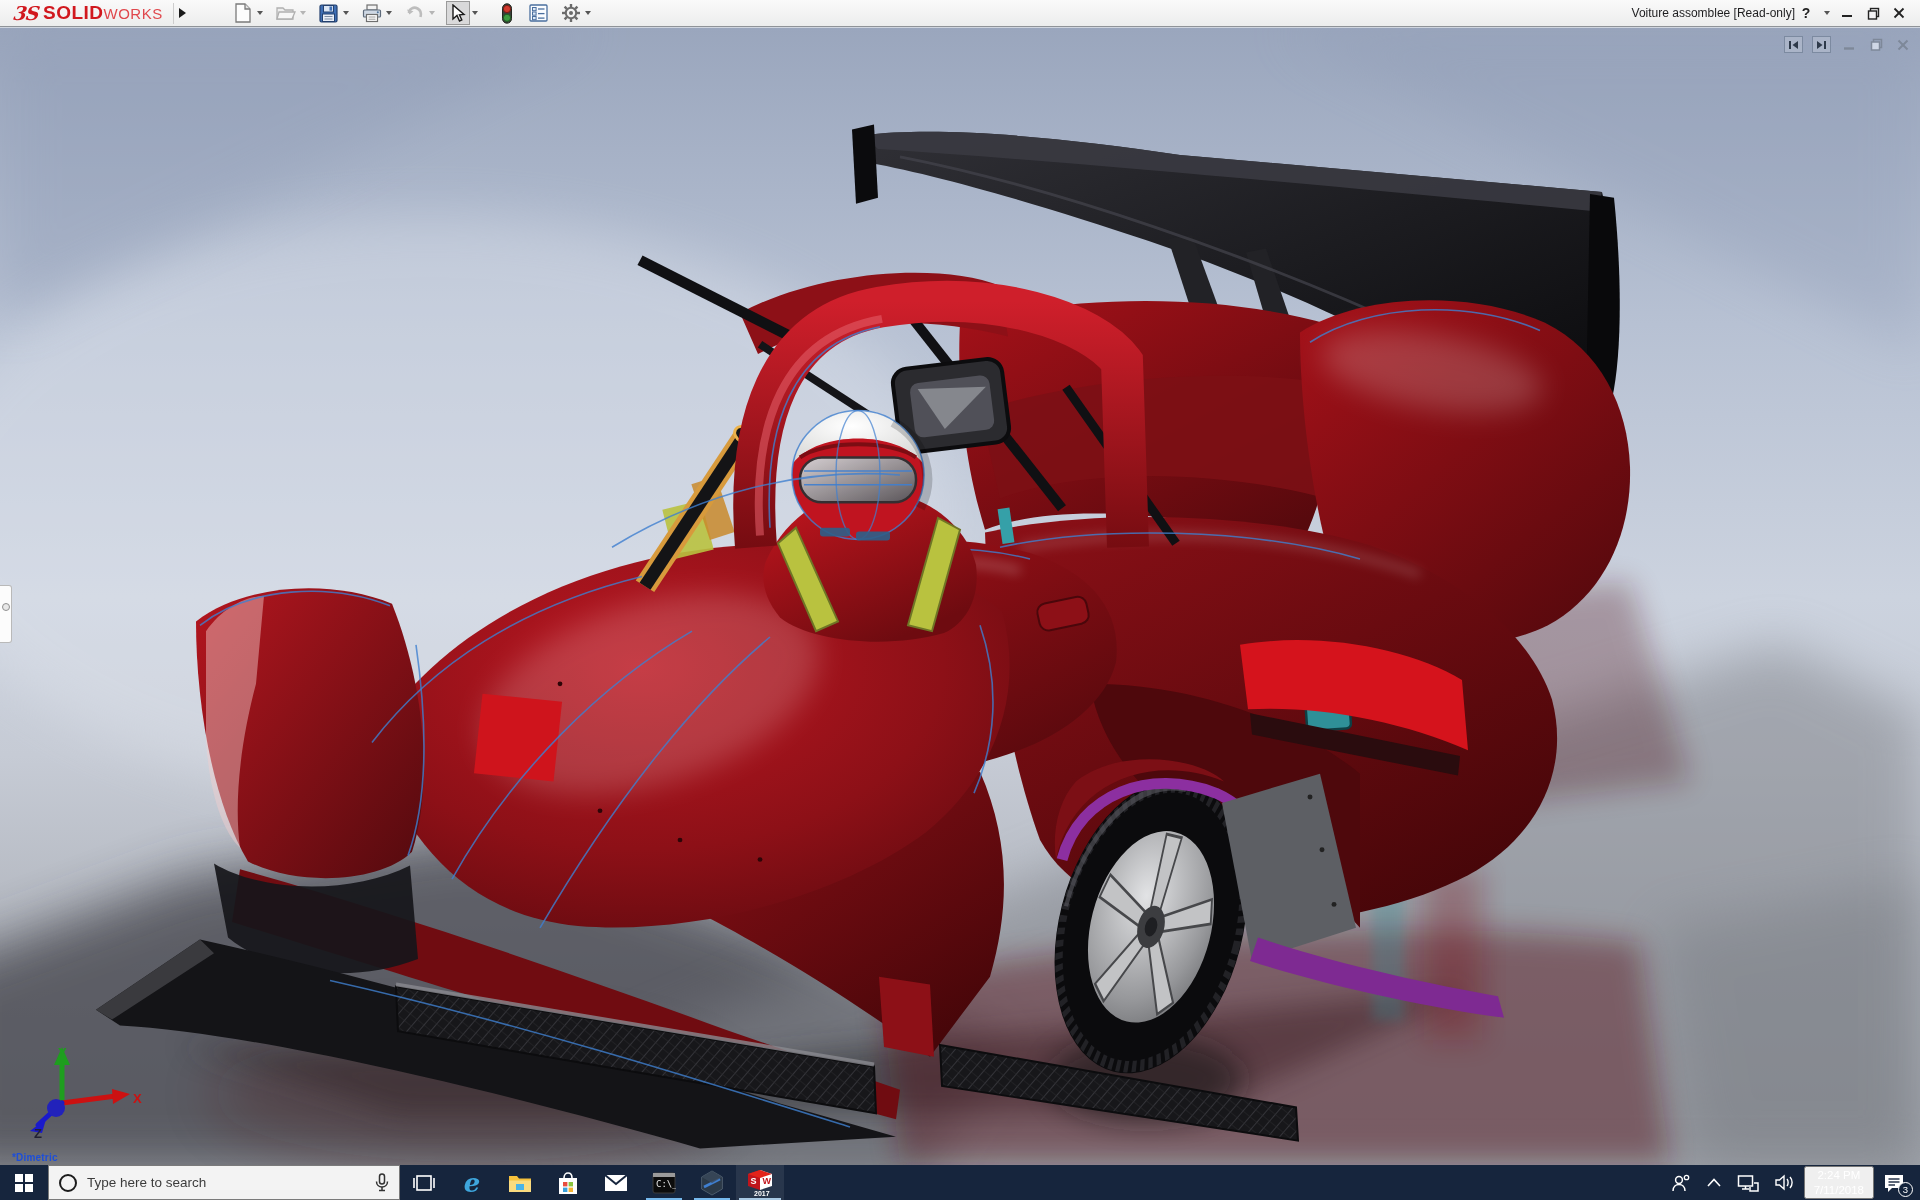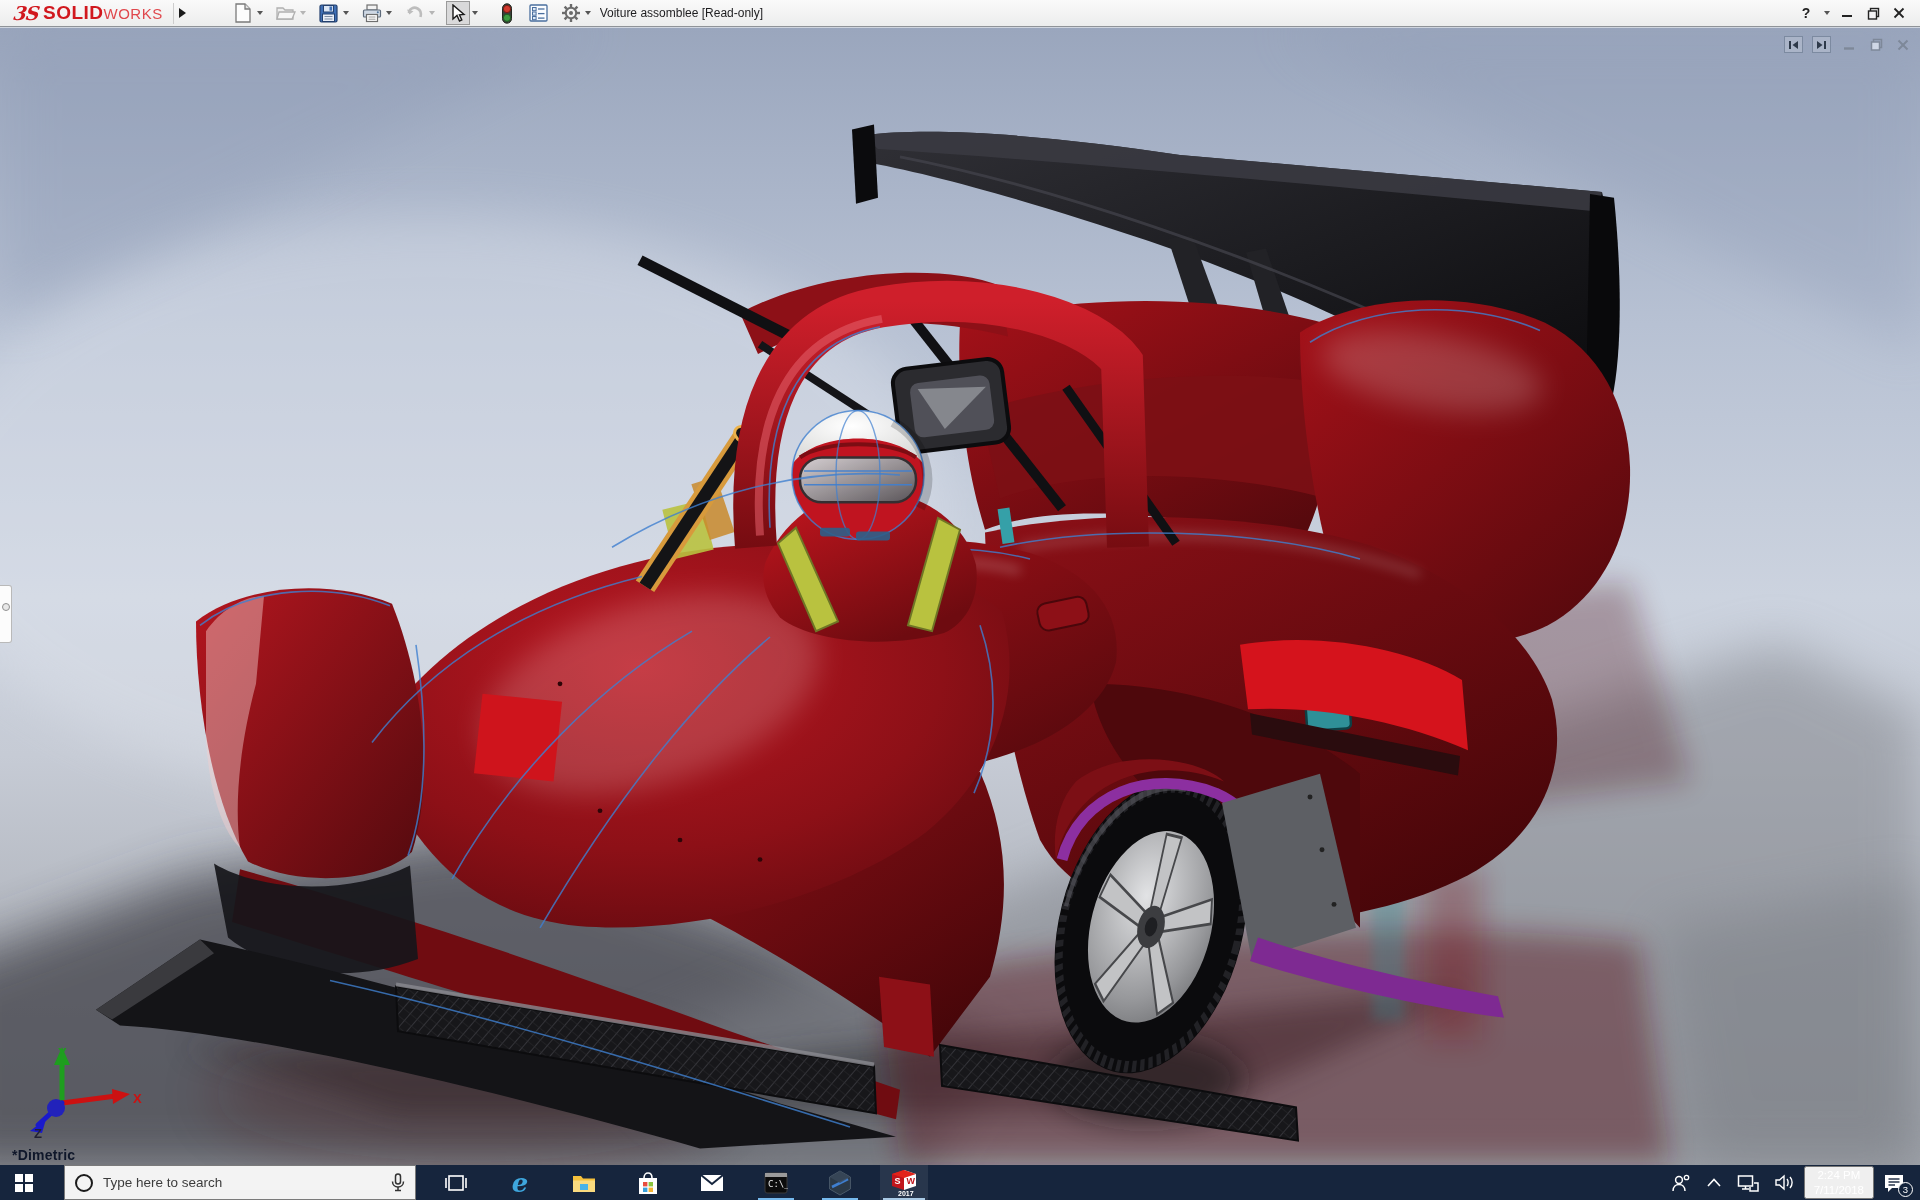--- a/index.html
+++ b/index.html
@@ -20,37 +20,37 @@
   .logo-works{font-size:15px;font-weight:normal;color:#e0474c;letter-spacing:.5px;}
   .flyout-btn{width:18px;height:21px;border-left:1px solid #cdcdcd;display:flex;align-items:center;justify-content:center;background:none;border-top:none;border-right:none;border-bottom:none;cursor:pointer;}
   .tri-right{width:0;height:0;border-left:7px solid #1a1a1a;border-top:5px solid transparent;border-bottom:5px solid transparent;}
   .toolbar{display:flex;align-items:center;margin-left:40px;gap:2px;height:100%;}
   .tb-group{display:flex;align-items:center;margin-right:6px;}
   .tb-btn{width:24px;height:24px;display:flex;align-items:center;justify-content:center;background:none;border:1px solid transparent;cursor:pointer;padding:0;}
   .tb-btn.pressed{background:#d9d9da;border:1px solid #9a9a9a;}
   .caret-btn{width:11px;height:24px;display:flex;align-items:center;justify-content:center;background:none;border:none;cursor:pointer;padding:0;}
   .caret{width:0;height:0;border-top:4px solid #555;border-left:3.5px solid transparent;border-right:3.5px solid transparent;}
   .tb-btn svg{display:block;}
-  .win-title{flex:1;text-align:left;font-size:12px;color:#1d1d1f;white-space:nowrap;overflow:hidden;}
+  .win-title{flex:1;text-align:right;font-size:12px;color:#1d1d1f;white-space:nowrap;overflow:hidden;}
   .win-controls{display:flex;align-items:center;gap:4px;padding-right:10px;}
   .wc-btn{width:22px;height:22px;display:flex;align-items:center;justify-content:center;background:none;border:none;cursor:pointer;color:#222;}
   .wc-help{font-size:14px;font-weight:bold;color:#222;}
   
   .viewport{position:absolute;top:28px;left:0;width:1920px;height:1137px;overflow:hidden;background:#c7cedb;}
   .scene{position:absolute;inset:0;}
   .doc-controls{position:absolute;top:8px;right:8px;display:flex;align-items:center;gap:9px;}
   .dc-boxed{width:19px;height:17px;border:1px solid #7c8aa0;background:rgba(255,255,255,.18);display:flex;align-items:center;justify-content:center;cursor:pointer;padding:0;}
   .dc-plain{width:18px;height:17px;border:none;background:none;display:flex;align-items:center;justify-content:center;cursor:pointer;padding:0;}
   .left-tab{position:absolute;left:0;top:557px;width:12px;height:58px;background:#fcfcfc;border:1px solid #b9b9b9;border-left:none;border-radius:0 3px 3px 0;cursor:pointer;}
   .left-tab::after{content:"";position:absolute;left:2px;top:17px;width:6px;height:6px;border:1px solid #909090;border-radius:50%;background:#e8e8e8;}
   .triad{position:absolute;left:16px;bottom:26px;}
-  .view-label{position:absolute;left:12px;bottom:2px;font-size:14px;font-weight:bold;color:#0f172a;letter-spacing:.2px;}
+  .view-label{position:absolute;left:12px;bottom:2px;font-size:10px;font-weight:bold;color:#1d4ed8;letter-spacing:.2px;}
   .triad text{font-size:13px;font-weight:bold;font-family:"Liberation Sans",sans-serif;}
   
-  .taskbar{position:absolute;left:0;bottom:0;width:1920px;height:35px;background:var(--taskbar-bg);display:flex;align-items:stretch;gap:16px;}
+  .taskbar{position:absolute;left:0;bottom:0;width:1920px;height:35px;background:var(--taskbar-bg);display:flex;align-items:stretch;}
   .tb-start{width:48px;display:flex;align-items:center;justify-content:center;background:none;border:none;cursor:pointer;}
   .start-grid{display:grid;grid-template-columns:8px 8px;grid-template-rows:8px 8px;gap:2px;}
   .start-grid span{background:#fff;}
   .search-box{width:352px;background:#f3f3f3;border:1px solid #7a7a7a;display:flex;align-items:center;padding:0 10px;gap:10px;}
   .cortana-ring{width:18px;height:18px;border:2.5px solid #1b1b1b;border-radius:50%;flex:none;}
   .search-input{flex:1;border:none;background:transparent;font-size:13.5px;color:#222;font-family:"Liberation Sans",sans-serif;outline:none;}
   .search-input::placeholder{color:#3c3c3c;opacity:1;}
   .mic{flex:none;}
   .tb-slot{width:48px;display:flex;align-items:center;justify-content:center;position:relative;background:none;border:none;cursor:pointer;}
   .tb-slot.running::after{content:"";position:absolute;left:6px;right:6px;bottom:0;height:2.5px;background:var(--taskbar-accent);}

